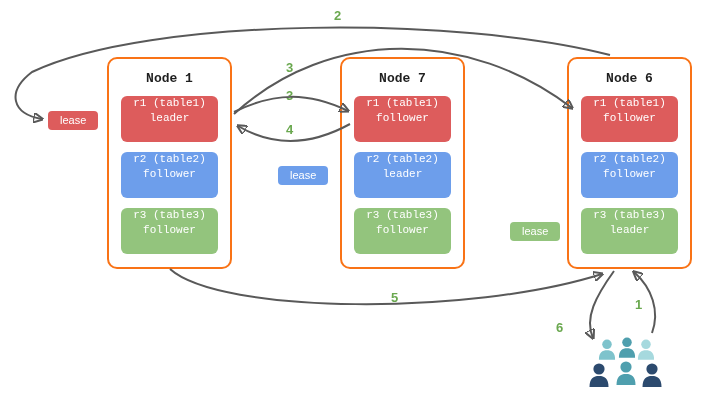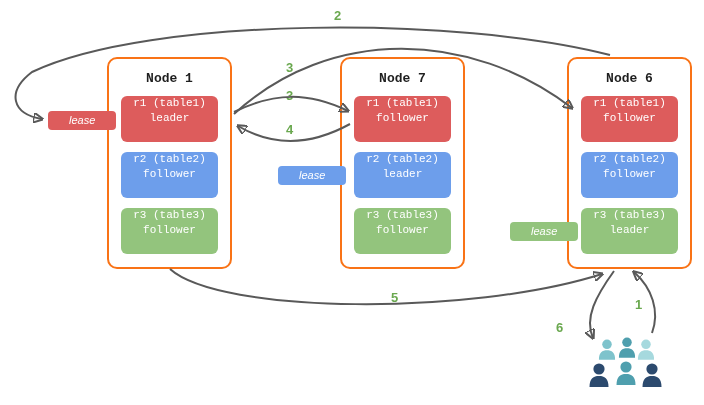--- a/index.html
+++ b/index.html
@@ -17,22 +17,22 @@
     margin: 4px 0 10px;
   }
   .replica {
     height: 46px; border-radius: 6px; color: #ffffff; font-size: 11px; line-height: 1.35;
     display: flex; flex-direction: column; align-items: center; justify-content: flex-start;
     margin-bottom: 10px; text-align: center;
   }
   .replica span { display: block; }
 
   .lease {
-    position: absolute; height: 19px; line-height: 19px; padding: 0 21px;
-    border-radius: 4px; color: #ffffff; font-size: 11px; font-style: italic;
+    position: absolute; height: 19px; line-height: 19px; padding: 0 12px;
+    border-radius: 4px; color: #ffffff; font-size: 11px;
   }
 
   .step { position: absolute; color: #6aa84f; font-weight: 700; font-size: 13px; }
 
   .users { position: absolute; }
 
   .arrows { position: absolute; left: 0; top: 0; pointer-events: none; }
   .arrows path { fill: none; stroke: #595959; stroke-width: 2; }
 </style>
 </head>

